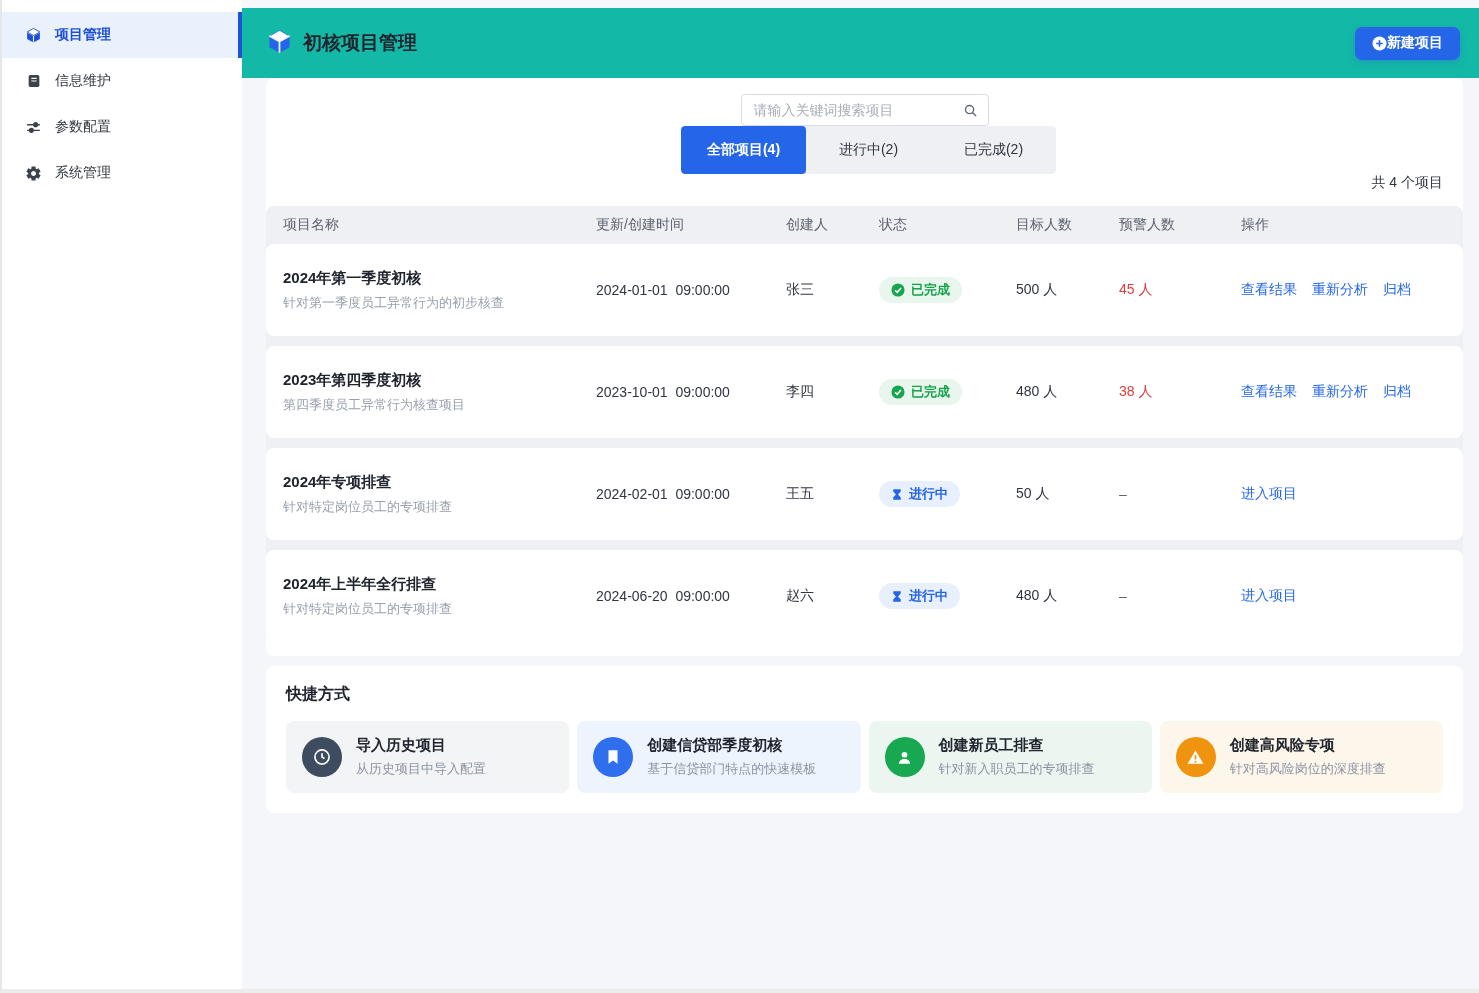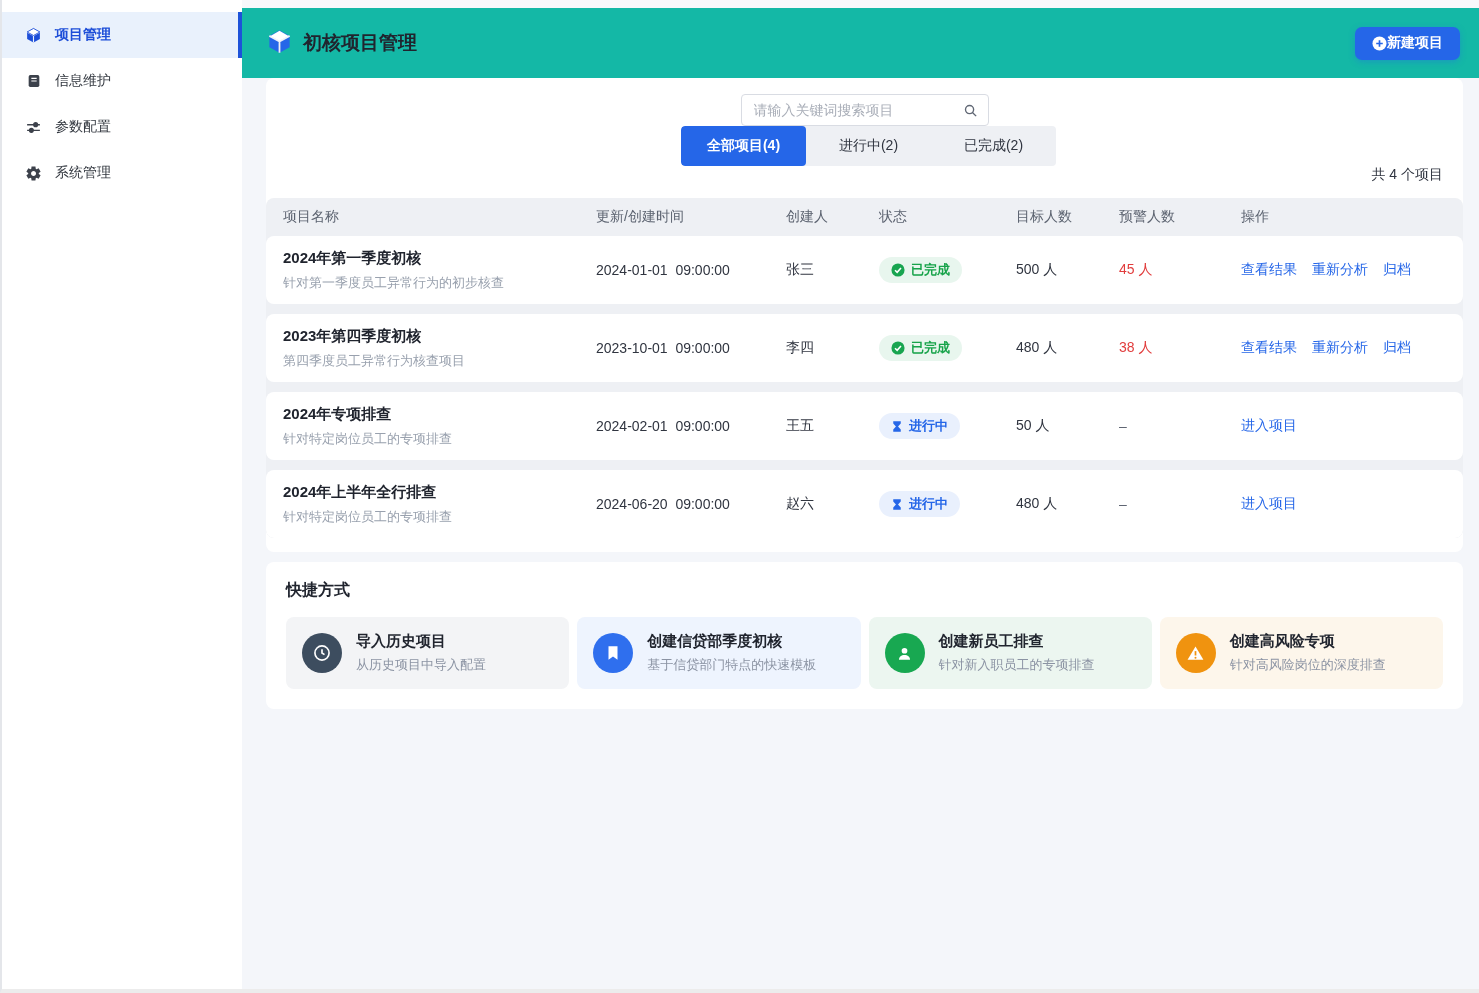--- a/index.html
+++ b/index.html
@@ -33,29 +33,29 @@
   .content { flex:1; padding:0 16px 0 24px; overflow:hidden; }
   .card { background:#fff; border-radius:8px; }
   .card1 { padding:16px 0 14px 0; }
 
   
   .toolbar { display:flex; align-items:center; padding:0 20px; margin-bottom:14px;flex-direction:column; }
   .search-box { width:248px; height:32px; border:1px solid #d9dce3; border-radius:4px; background:#fff; display:flex; align-items:center; padding:0 10px 0 12px; }
   .search-box input { border:none; outline:none; flex:1; font-size:14px; color:#303540; font-family:inherit; background:transparent; }
   .search-box input::placeholder { color:#a9aeb8; }
   .tab-group { display:flex; background:#eef0f4; border-radius:4px; margin-left:8px; overflow:hidden; }
-  .tab { width:125px; height:40px; display:flex; align-items:center; justify-content:center; font-size:14px; color:#303540; cursor:pointer; }
+  .tab { width:125px; height:48px; display:flex; align-items:center; justify-content:center; font-size:14px; color:#303540; cursor:pointer; }
   .tab.active { background:#2566e8; color:#fff; font-weight:bold; border-radius:4px; }
   .total-count { margin-left:auto; color:#303540; font-size:14px; }
 
   
   .table-wrap { background:#eef0f4; border-radius:8px; margin:0; overflow:hidden; }
   .t-grid { display:grid; grid-template-columns:313px 190px 93px 137px 103px 122px 1fr; align-items:center; padding-left:17px; }
   .t-head { height:38px; color:#5c6370; font-size:14px; }
-  .t-row { background:#fff; border-radius:8px; height:68px; margin-top:10px; }
+  .t-row { background:#fff; border-radius:8px; height:92px; margin-top:10px; }
   .t-head + .t-row { margin-top:0; }
   .proj-name { font-size:15px; font-weight:bold; color:#20242e; margin-bottom:6px; }
   .proj-desc { font-size:13px; color:#99a1ae; }
   .cell-time { white-space:pre; color:#303540; }
   .pill { display:inline-flex; align-items:center; gap:6px; height:26px; padding:0 12px; border-radius:13px; font-size:13px; font-weight:bold; }
   .pill.done { background:#e8f6ee; color:#17a34a; }
   .pill.running { background:#e9f0fd; color:#2566e8; }
   .warn-red { color:#e13c3c; }
   .dash { color:#5f6673; }
   .links { display:flex; gap:15px; }

